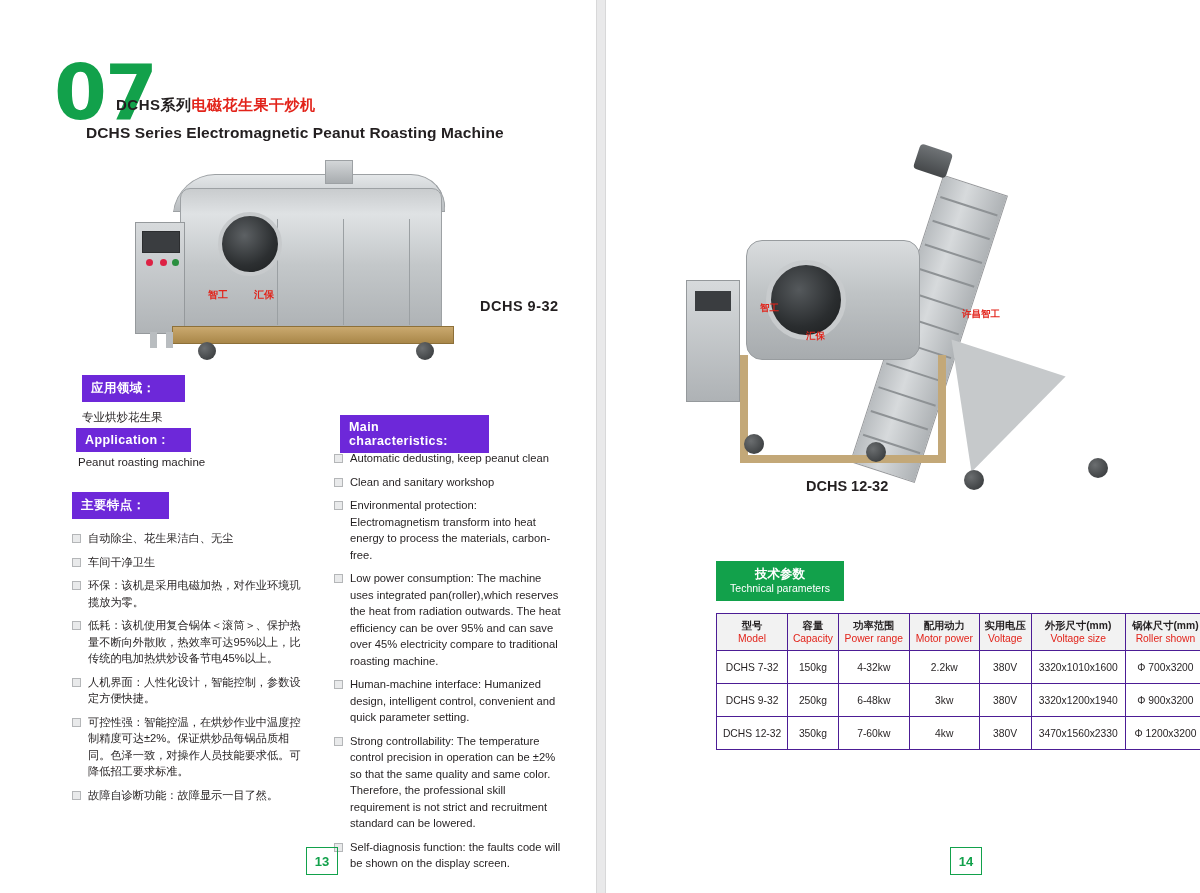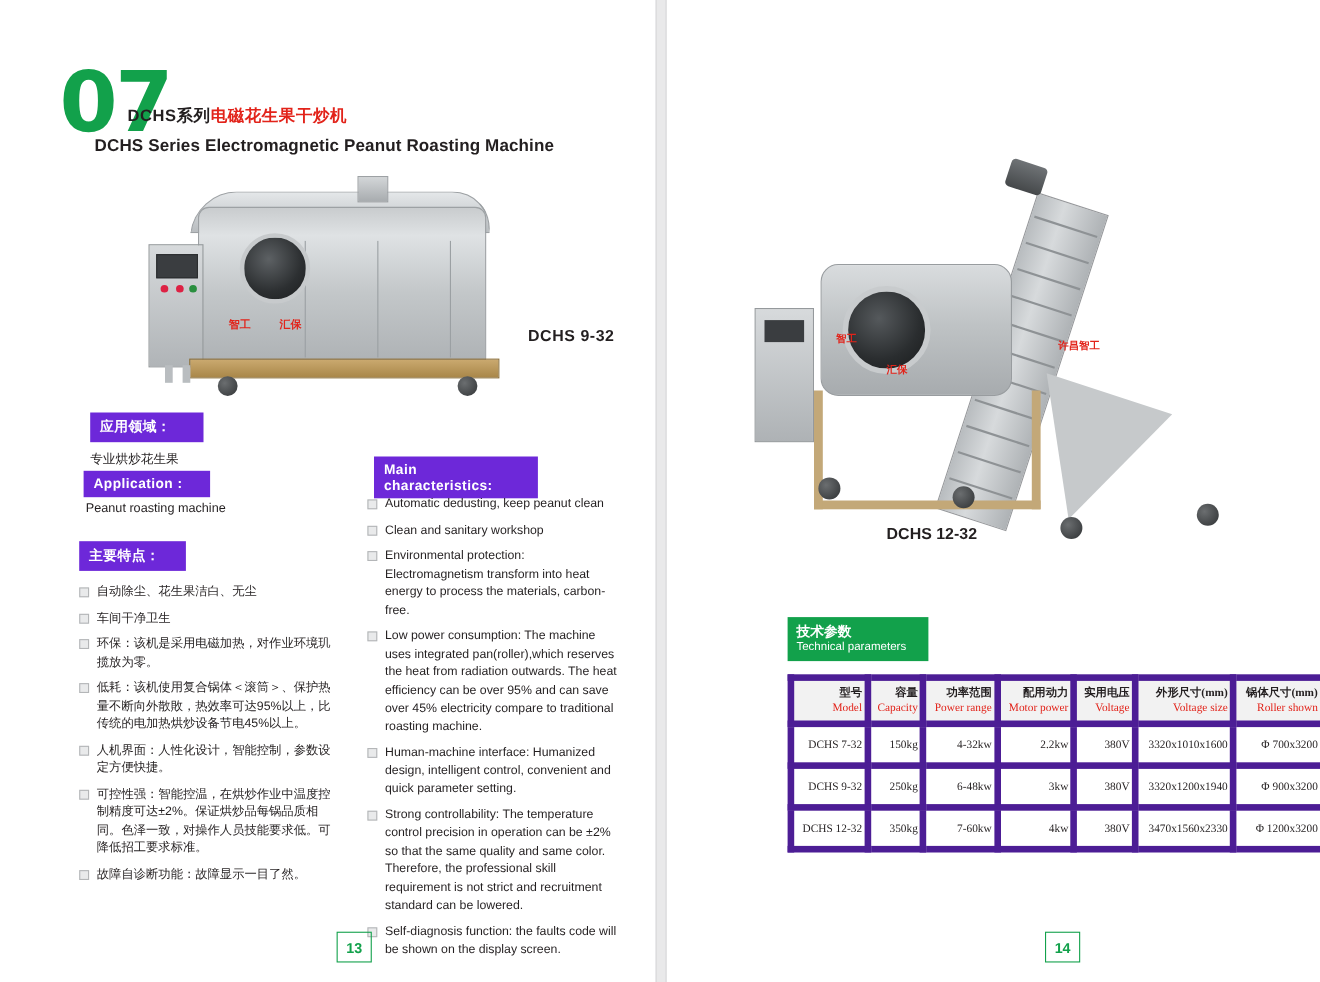--- a/index.html
+++ b/index.html
@@ -301,38 +301,38 @@
   
   .tech-tag {
     position: absolute;
     left: 676px;
     top: 561px;
     width: 112px;
     background: #12a14b;
     color: #fff;
     padding: 6px 8px;
     line-height: 14px;
+    text-align: center;
   }
   .tech-tag .cn { font-size: 12.5px; font-weight: bold; display: block; }
   .tech-tag .en { font-size: 10.5px; display: block; }
 
   table.params {
     position: absolute;
     left: 676px;
     top: 613px;
     width: 490px;
     border-collapse: collapse;
     font-size: 10.3px;
   }
   table.params th, table.params td {
-    border: 6px solid #4c1d95;
-    text-align: right;
+    border: 1px solid #4c1d95;
+    text-align: center;
     padding: 5px 2px;
     white-space: nowrap;
-    font-family: Liberation Serif, serif;
   }
   table.params thead th {
     background: #f2f2f2;
     font-weight: bold;
     line-height: 13px;
   }
   table.params thead th .cn { color: #231f20; display: block; }
   table.params thead th .en { color: #e2231a; display: block; font-weight: normal; }
   table.params tbody td { height: 22px; }
 

